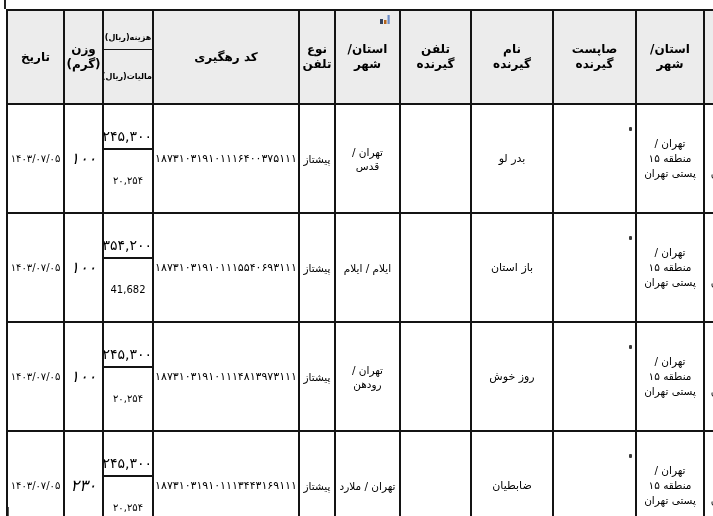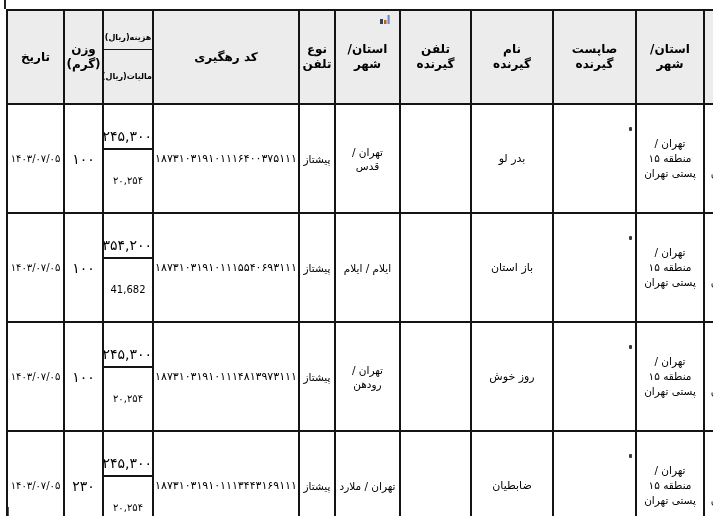--- a/index.html
+++ b/index.html
@@ -13,21 +13,21 @@
   }
   table.ship th, table.ship td{
     border:2px solid #141414; text-align:center; vertical-align:middle;
     padding:0; overflow:hidden; white-space:pre-line;
   }
   table.ship thead tr{height:48px;}
   table.ship tbody tr{height:50px;}
   thead th{background:#ececec; font-weight:bold; font-size:12px; line-height:15px;}
   
   td.c-date{font-size:10px;}
-  td.c-weight{font-size:14px;}
+  td.c-weight{font-size:16px;font-style:italic;}
   td.c-track{font-size:11px; letter-spacing:0;}
   td.c-type{font-size:10.5px;}
   td.c-dest{font-size:10.5px; line-height:14px;}
   td.c-name{font-size:11px;}
   td.c-origin{font-size:10.5px; line-height:15px;}
   td.c-sliver{font-size:10.5px; line-height:15px;}
   th.h-cost{padding:0;}
   .h-cost .sub{display:block; font-size:8px; font-weight:bold; height:23px; line-height:23px;}
   .h-cost .sub.top{border-bottom:1px solid #141414;}
   td.c-cost{padding:0;}

